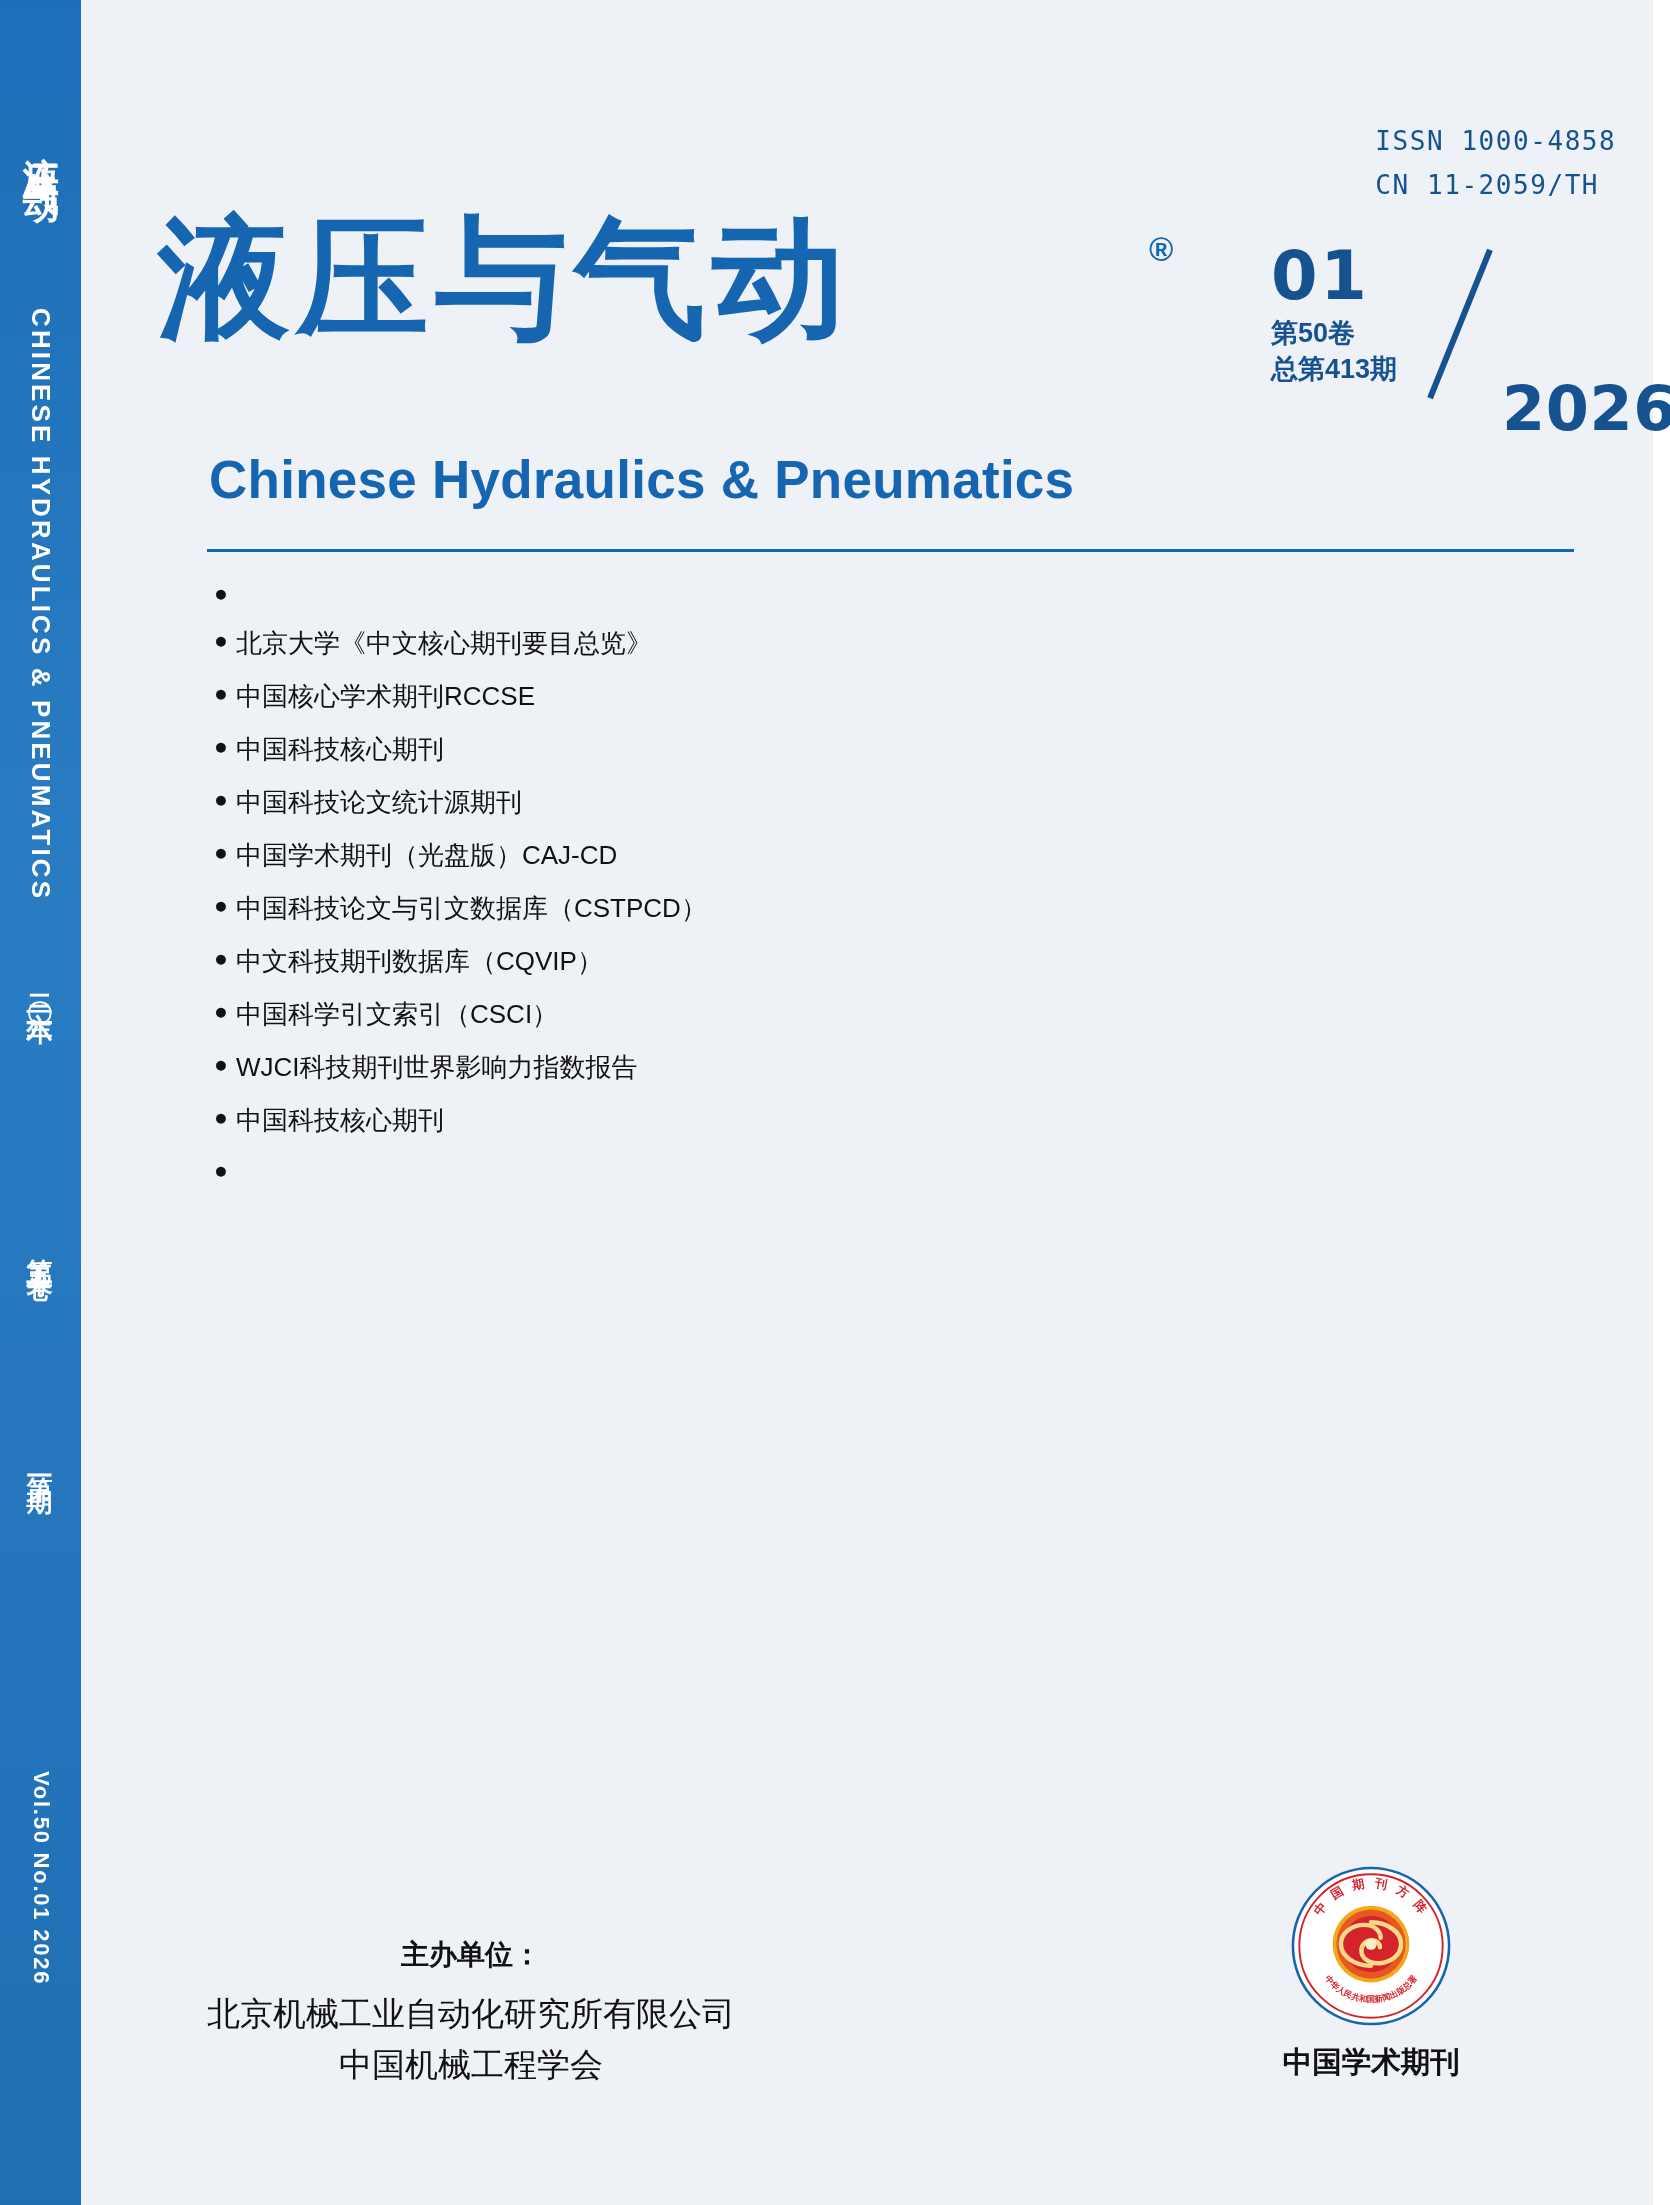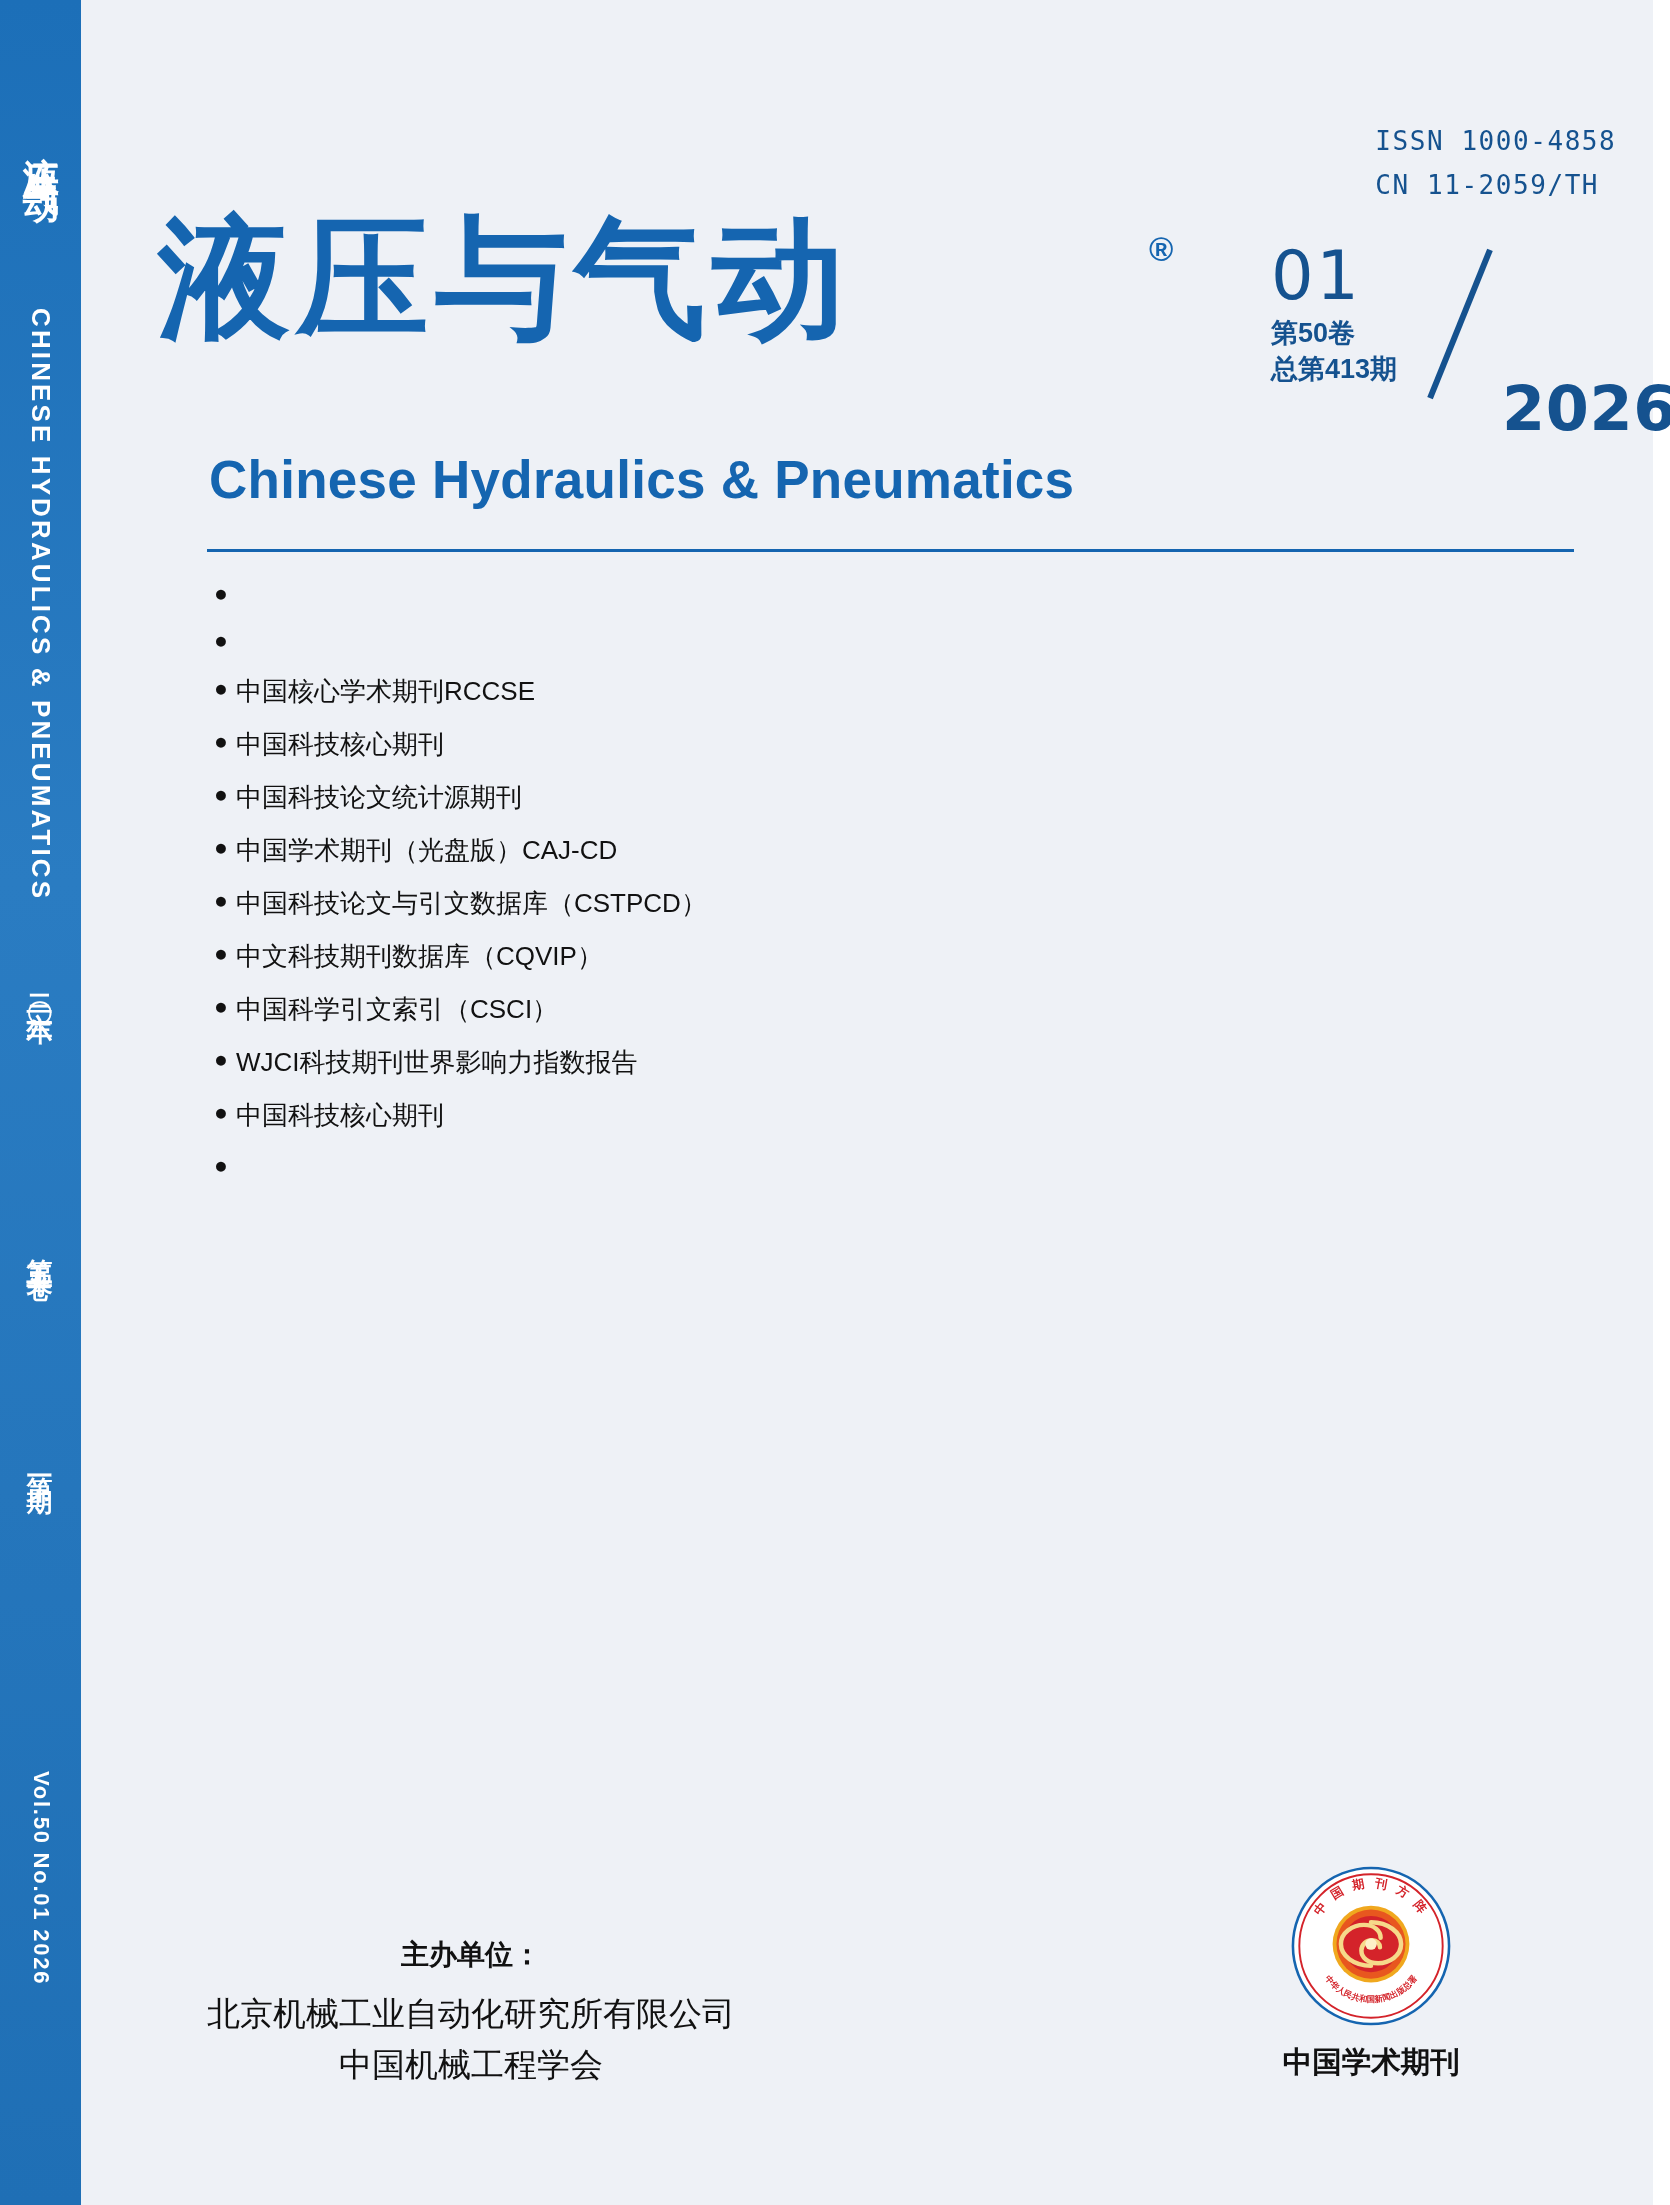--- a/index.html
+++ b/index.html
@@ -134,21 +134,21 @@
   
   .issue-block {
     position: absolute;
     left: 1190px;
     top: 237px;
     width: 212px;
     color: #15528f;
   }
   .issue-no {
     font-size: 67px;
-    font-weight: 400;
+    font-weight: 700;
     letter-spacing: 0.04em;
     font-family: "DejaVu Sans", sans-serif;
   }
   .issue-vol, .issue-total {
     font-size: 27px;
     font-weight: 600;
     line-height: 1.35;
     white-space: nowrap;
   }
   .slash {
@@ -292,20 +292,21 @@
 
     <div class="masthead-en">Chinese Hydraulics &amp; Pneumatics</div>
     <div class="rule"></div>
 
     <div class="index-list">
       <div class="index-item">
         <span class="bullet">●</span>
       </div>
       <div class="index-item">
         <span class="bullet">●</span>
+        <span class="index-text">北京大学《中文核心期刊要目总览》</span>
       </div>
       <div class="index-item">
         <span class="bullet">●</span>
         <span class="index-text">中国核心学术期刊RCCSE</span>
       </div>
       <div class="index-item">
         <span class="bullet">●</span>
         <span class="index-text">中国科技核心期刊</span>
       </div>
       <div class="index-item">

